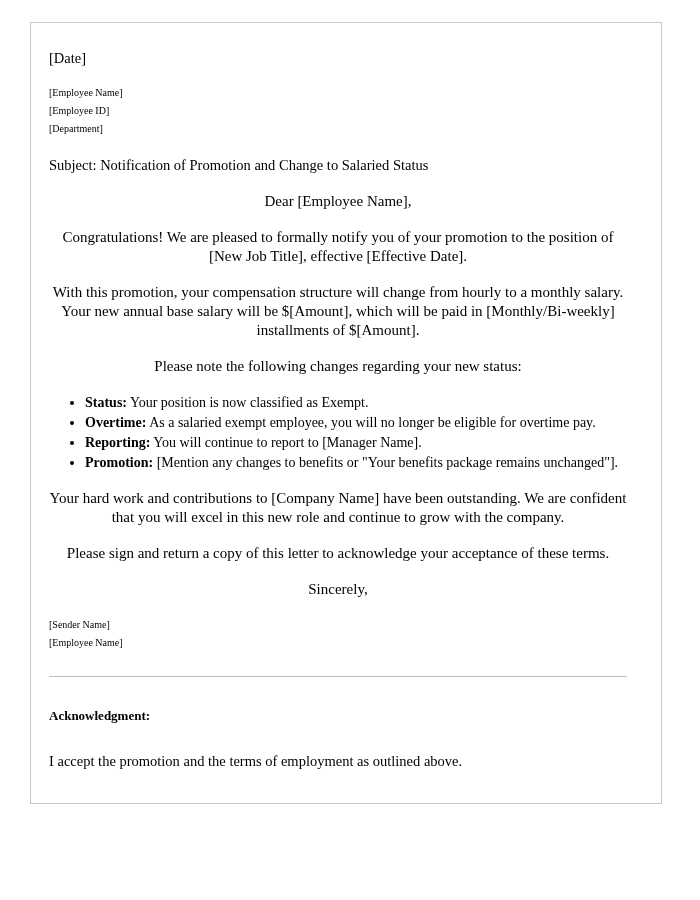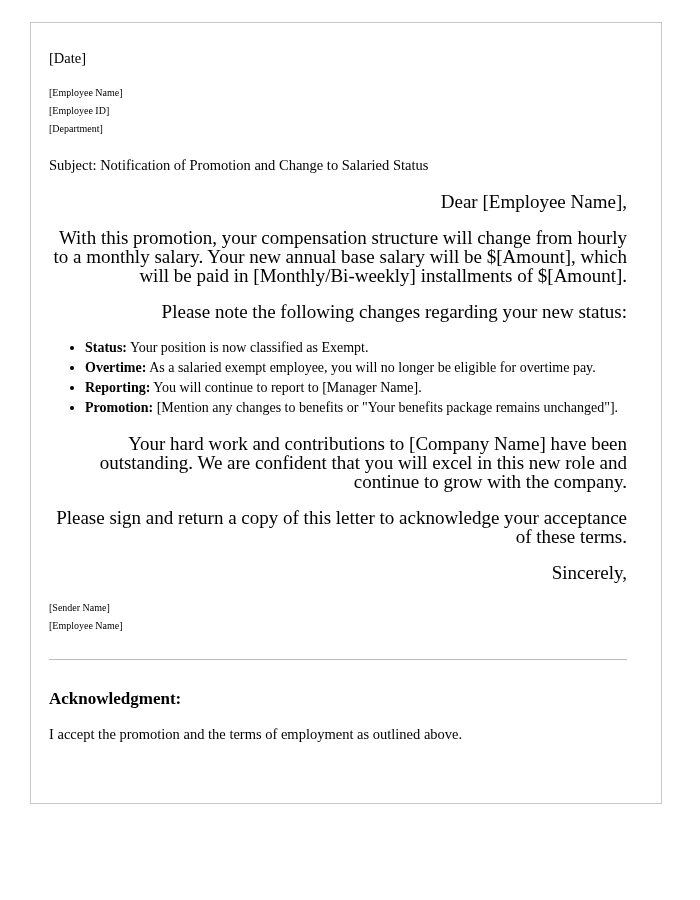--- a/index.html
+++ b/index.html
@@ -52,24 +52,24 @@
   .addr {
     margin-bottom: 18px;
   }
   .subject {
     font-weight: normal;
     font-size: 14.5px;
     line-height: 18px;
     margin-bottom: 18px;
   }
   .para {
-    font-size: 19px;
+    font-size: 15px;
     line-height: 19px;
     margin-bottom: 17px;
-    text-align: right;
+    text-align: center;
   }
   ul.changes {
     list-style: disc;
     margin: 0 0 17px 0;
     padding-left: 36px;
   }
   ul.changes li {
     font-size: 14px;
     line-height: 19px;
     margin-bottom: 1px;
@@ -80,23 +80,23 @@
     line-height: 18px;
     margin-bottom: 14px;
   }
   hr.divider {
     border: none;
     border-top: 1px solid #bcbcbc;
     margin: 24px 0 30px 0;
   }
   .ack-title {
     font-weight: bold;
-    font-size: 17px;
+    font-size: 13px;
     line-height: 18px;
-    margin-bottom: 17px;
+    margin-bottom: 27px;
   }
   .ack-text {
     font-size: 14.5px;
     line-height: 19px;
   }
 </style>
 </head>
 <body>
 
 <div class="page">
@@ -108,20 +108,21 @@
       <div class="addr">
         <div class="line">[Employee Name]</div>
         <div class="line">[Employee ID]</div>
         <div class="line">[Department]</div>
       </div>
 
       <p class="subject">Subject: Notification of Promotion and Change to Salaried Status</p>
 
       <p class="para">Dear [Employee Name],</p>
 
+      <p class="para">Congratulations! We are pleased to formally notify you of your promotion to the position of [New Job Title], effective [Effective Date].</p>
 
       <p class="para">With this promotion, your compensation structure will change from hourly to a monthly salary. Your new annual base salary will be $[Amount], which will be paid in [Monthly/Bi-weekly] installments of $[Amount].</p>
 
       <p class="para">Please note the following changes regarding your new status:</p>
 
       <ul class="changes">
         <li>
           <b>Status:</b><span> Your position is now classified as Exempt.</span>
         </li>
         <li>

